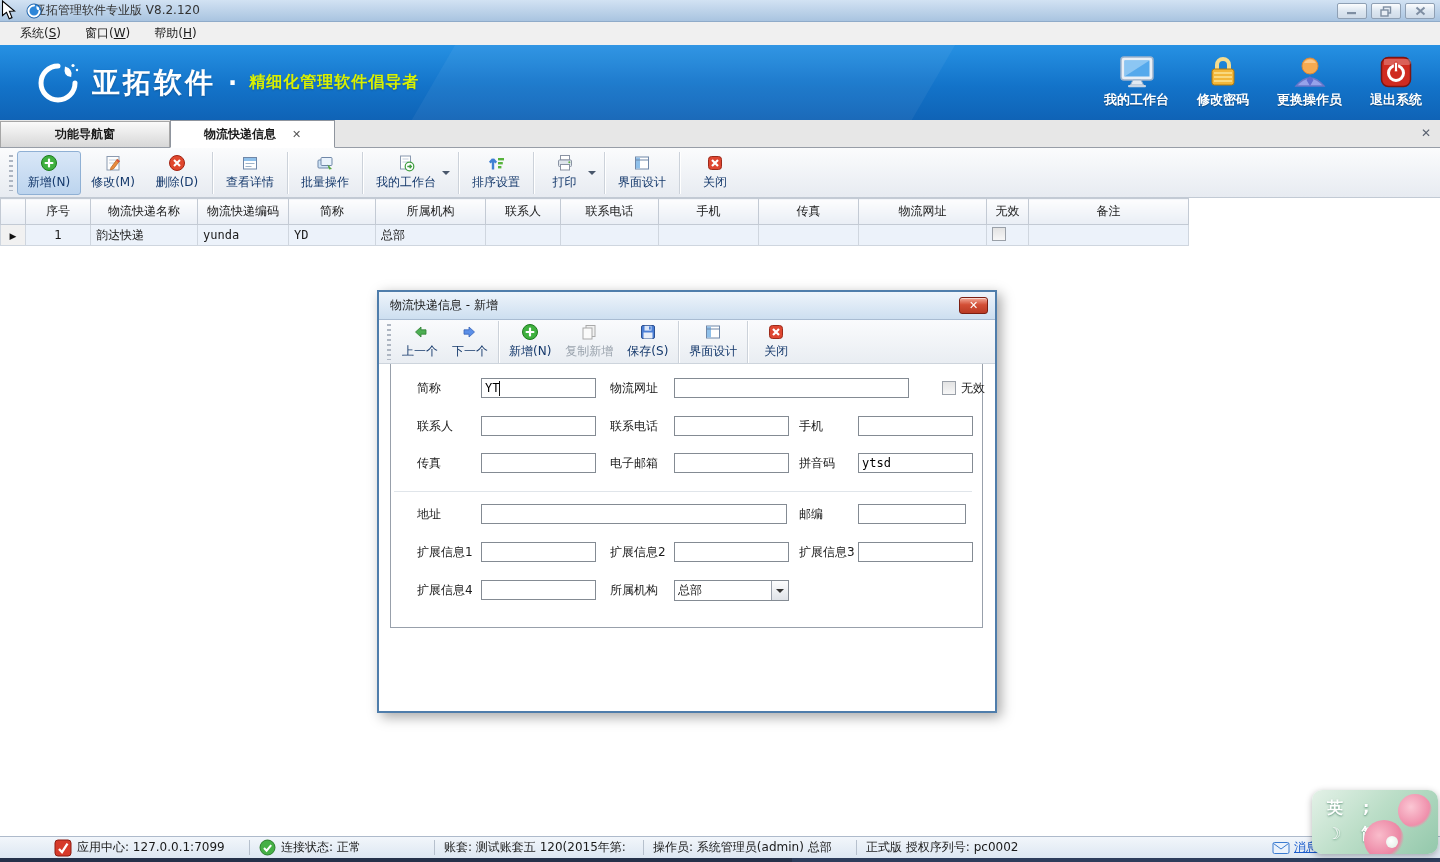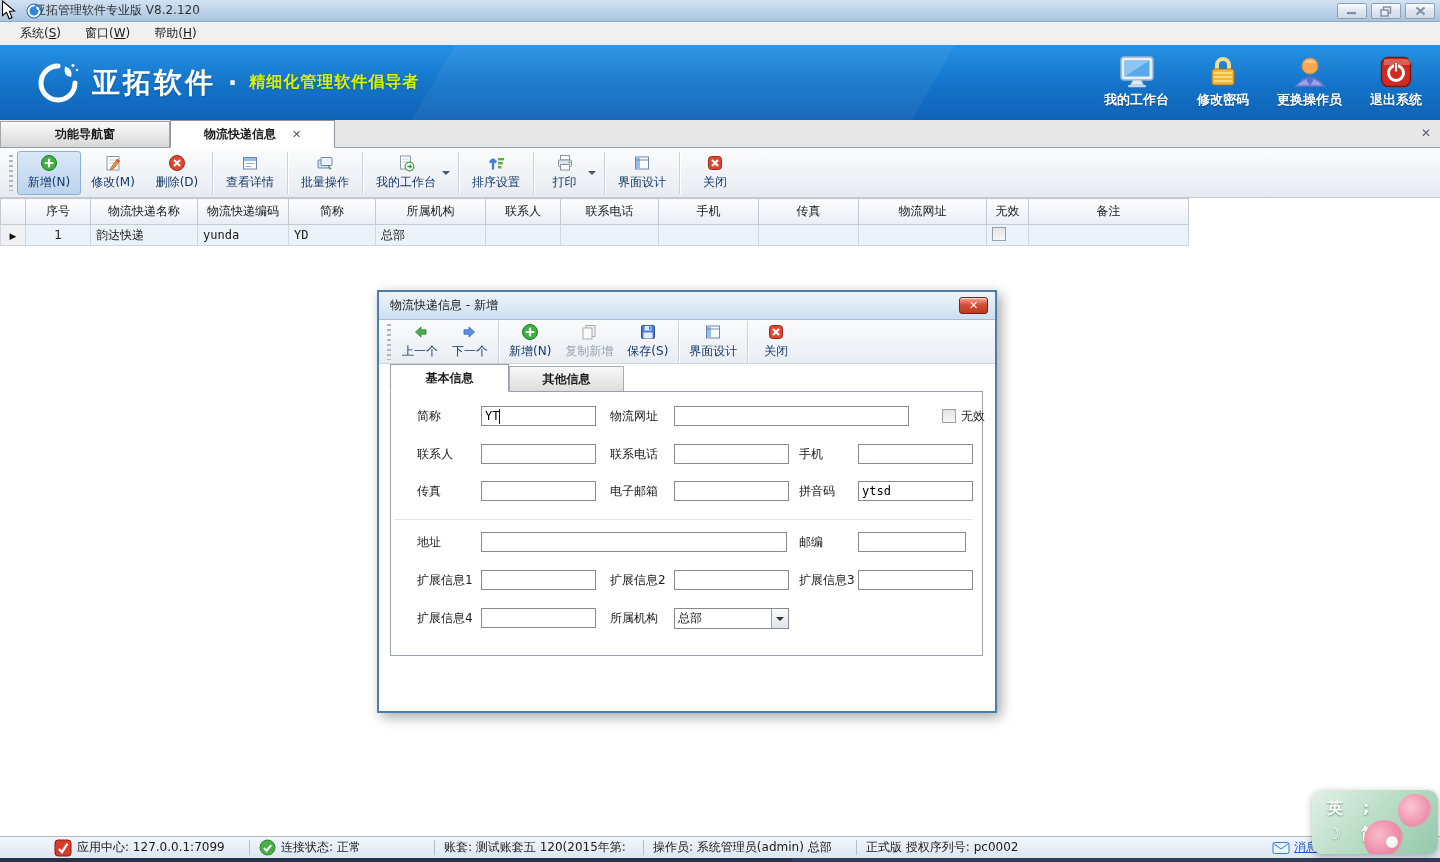--- a/index.html
+++ b/index.html
@@ -525,28 +525,20 @@
         <span>
             <svg width="18" height="18">
               <rect x="2.5" y="2.5" width="13" height="13" rx="3" fill="#de4631" stroke="#9c2a1a"></rect>
               <path d="M6 6 L12 12 M12 6 L6 12" stroke="#fff" stroke-width="2.2"></path>
             </svg>
           </span>
         <span>关闭</span>
       </div>
     </div>
     <div class="dlg-body">
-      <div class="dlg-tabs">
-        <div class="dtab active">
-            <span>基本信息</span>
-          </div>
-        <div class="dtab">
-            <span>其他信息</span>
-          </div>
-      </div>
       <div class="dlg-panel">
         <div class="frow r1">
           <span class="f-label L1">简称</span>
           <input class="fin F1" value="YT" style="">
           <span class="textcaret"></span>
           <span class="f-label L2">物流网址</span>
           <input class="fin Fsite" value="" style="">
           <span class="cb sunken cb-invalid"></span>
           <span class="f-label Linv">无效</span>
         </div>

